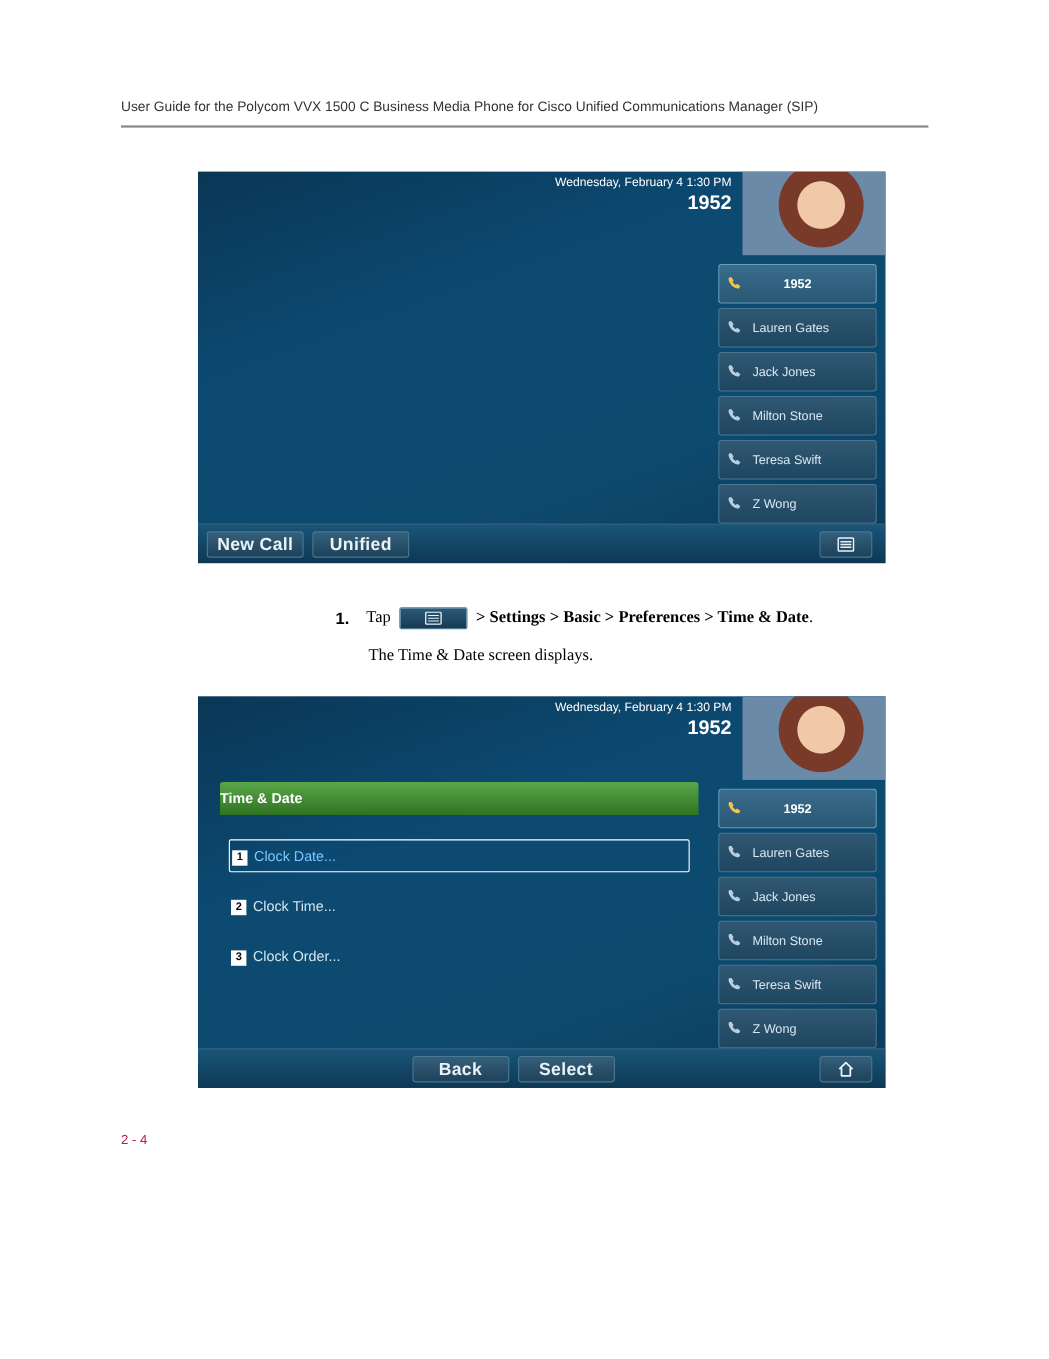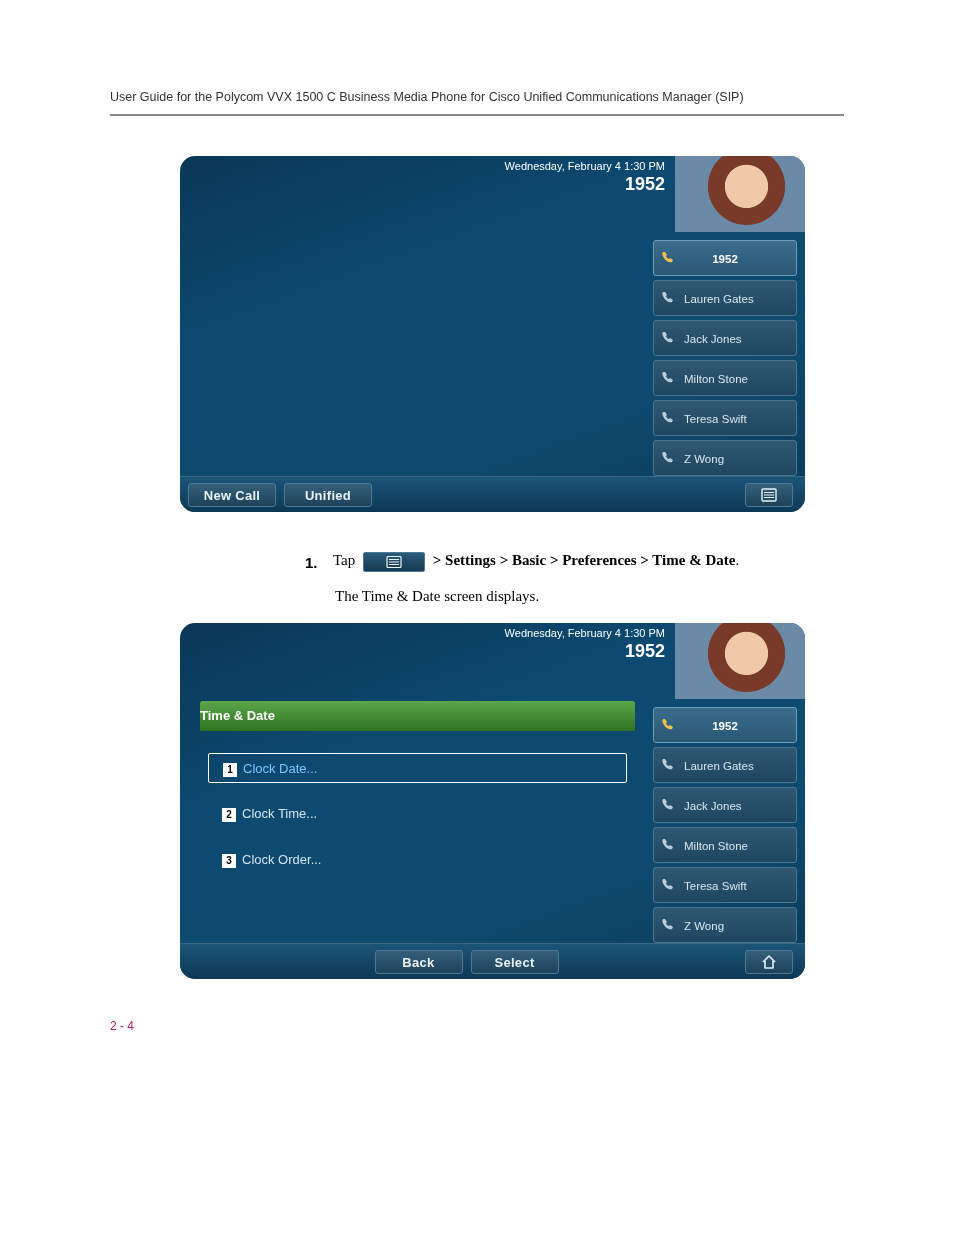--- a/index.html
+++ b/index.html
@@ -1,46 +1,46 @@
 <!DOCTYPE html>
 <html><head>
 <meta charset="utf-8">
 <style>
   * { box-sizing: border-box; margin: 0; padding: 0; }
   body { font-family: Georgia, 'Times New Roman', serif; background: #fff; width: 954px; margin: 0 auto; color: #000; }
   .page { padding: 90px 110px 50px 110px; }
   .header { font-family: Arial, Helvetica, sans-serif; font-size: 12.5px; color: #333; padding-bottom: 10px; border-bottom: 2px solid #888; margin-bottom: 40px; }
   .intro { font-size: 15px; margin-left: 195px; margin-bottom: 18px; }
   .figure { margin-left: 70px; margin-bottom: 40px; }
-  .phone-screen { width: 625px; height: 356px; background: linear-gradient(160deg,#0a3756 0%,#0c4a72 35%,#0d4a6e 70%,#0b3a58 100%); border-radius: 15px; position: relative; overflow: hidden; font-family: Arial, Helvetica, sans-serif; color:#fff; }
+  .phone-screen { width: 625px; height: 356px; background: linear-gradient(160deg,#0a3756 0%,#0c4a72 35%,#0d4a6e 70%,#0b3a58 100%); border-radius: 0; position: relative; overflow: hidden; font-family: Arial, Helvetica, sans-serif; color:#fff; }
   .ps-top { position: absolute; top: 4px; right: 140px; text-align:right; font-size:11px; }
   .ps-top .dt { display:block; }
   .ps-top .ext { display:block; font-size:18px; font-weight:bold; margin-top:2px; }
   .avatar { position:absolute; top:0; right:0; width:130px; height:76px; background: radial-gradient(circle at 55% 40%, #f2c9a8 0 25%, #7a3a2a 26% 45%, #6a8aa8 46% 100%); }
   .side-list { position:absolute; right:8px; top:84px; width:144px; }
   .side-item { height:36px; line-height:36px; font-size:11.5px; color:#d8e6ef; border-radius:3px; margin-bottom:4px; padding-left:30px; position:relative; background: linear-gradient(#315872,#1f4661); border:1px solid #4a7893; }
   .side-item.active { background: linear-gradient(#3a6c8c,#2a5875); border-color:#6aa0bc; text-align:center; padding-left:0; font-weight:bold; color:#fff; }
   .side-item .ic { position:absolute; left:6px; top:9px; width:16px; height:16px; }
   .softbar { position:absolute; bottom:0; left:0; right:0; height:36px; background: linear-gradient(#1a5578,#0d3854); border-top:1px solid #3a6884; display:flex; align-items:center; }
-  .softkey { width:88px; height:24px; margin-left:8px; background:linear-gradient(#355f7a,#1e425a); border:1px solid #4a7a96; border-radius:3px; font-size:13px; font-weight:bold; color:#eaf2f6; text-align:center; line-height:24px; letter-spacing:0.3px; }
+  .softkey { width:88px; height:24px; margin-left:8px; background:linear-gradient(#355f7a,#1e425a); border:1px solid #4a7a96; border-radius:3px; font-size:16px; font-weight:bold; color:#eaf2f6; text-align:center; line-height:24px; letter-spacing:0.3px; }
   .softbar .spacer { flex:1; }
   .softbar .iconbtn { width:48px; height:24px; margin-right:12px; background:linear-gradient(#355f7a,#1e425a); border:1px solid #4a7a96; border-radius:3px; display:flex; align-items:center; justify-content:center; }
   .menu-area { position:absolute; left:20px; top:78px; right:170px; }
   .menu-title-bar { height:30px; line-height:30px; background:linear-gradient(#5aa648,#2f7322); border-radius:3px 3px 0 0; padding-left:0; font-size:13px; font-weight:bold; color:#fff; margin-bottom:22px; }
-  .menu-item { height:30px; line-height:30px; margin:0 8px 16px 8px; padding-left:14px; font-size:13px; color:#d6e4ee; position:relative; }
+  .menu-item { height:30px; line-height:30px; margin:0 8px 16px 8px; padding-left:2px; font-size:13px; color:#d6e4ee; position:relative; }
   .menu-item.sel { border:1px solid #fff; border-radius:2px; color:#78c8ff; }
   .menu-item .num { display:inline-block; width:14px; height:14px; background:#fff; color:#000; font-size:10px; font-weight:bold; text-align:center; line-height:14px; margin-right:6px; vertical-align:middle; }
   .menu-item .num.dark { background:#000; color:#fff; }
   .section-head { font-family: Arial, Helvetica, sans-serif; font-weight:bold; font-size:14px; margin-left:195px; margin-top:10px; margin-bottom:16px; }
   .step-row { margin-left:195px; font-size:15px; display:flex; align-items:center; gap:8px; margin-bottom:16px; }
   .step-num { font-family: Arial, Helvetica, sans-serif; font-weight:bold; width:20px; }
   .tap-icon { display:inline-flex; width:62px; height:20px; background:linear-gradient(#2a5a7a,#183a52); border:1px solid #4a7a96; border-radius:2px; align-items:center; justify-content:center; margin:0 4px; vertical-align:middle; }
   .step-body { font-size:15px; }
   .step-body b { font-weight:bold; }
-  .sub-body { margin-left:225px; font-size:15px; margin-bottom:18px; }
+  .sub-body { margin-left:225px; font-size:15px; margin-bottom:28px; }
   .footer-pg { font-family: Arial, Helvetica, sans-serif; font-size:12px; color:#be185d; margin-top:40px; }
   svg { display:block; }
 </style>
 </head>
 <body>
 
 <div class="page">
 
   <div class="header">
     <span>User Guide for the Polycom VVX 1500 C Business Media Phone for Cisco Unified Communications Manager (SIP)</span>

